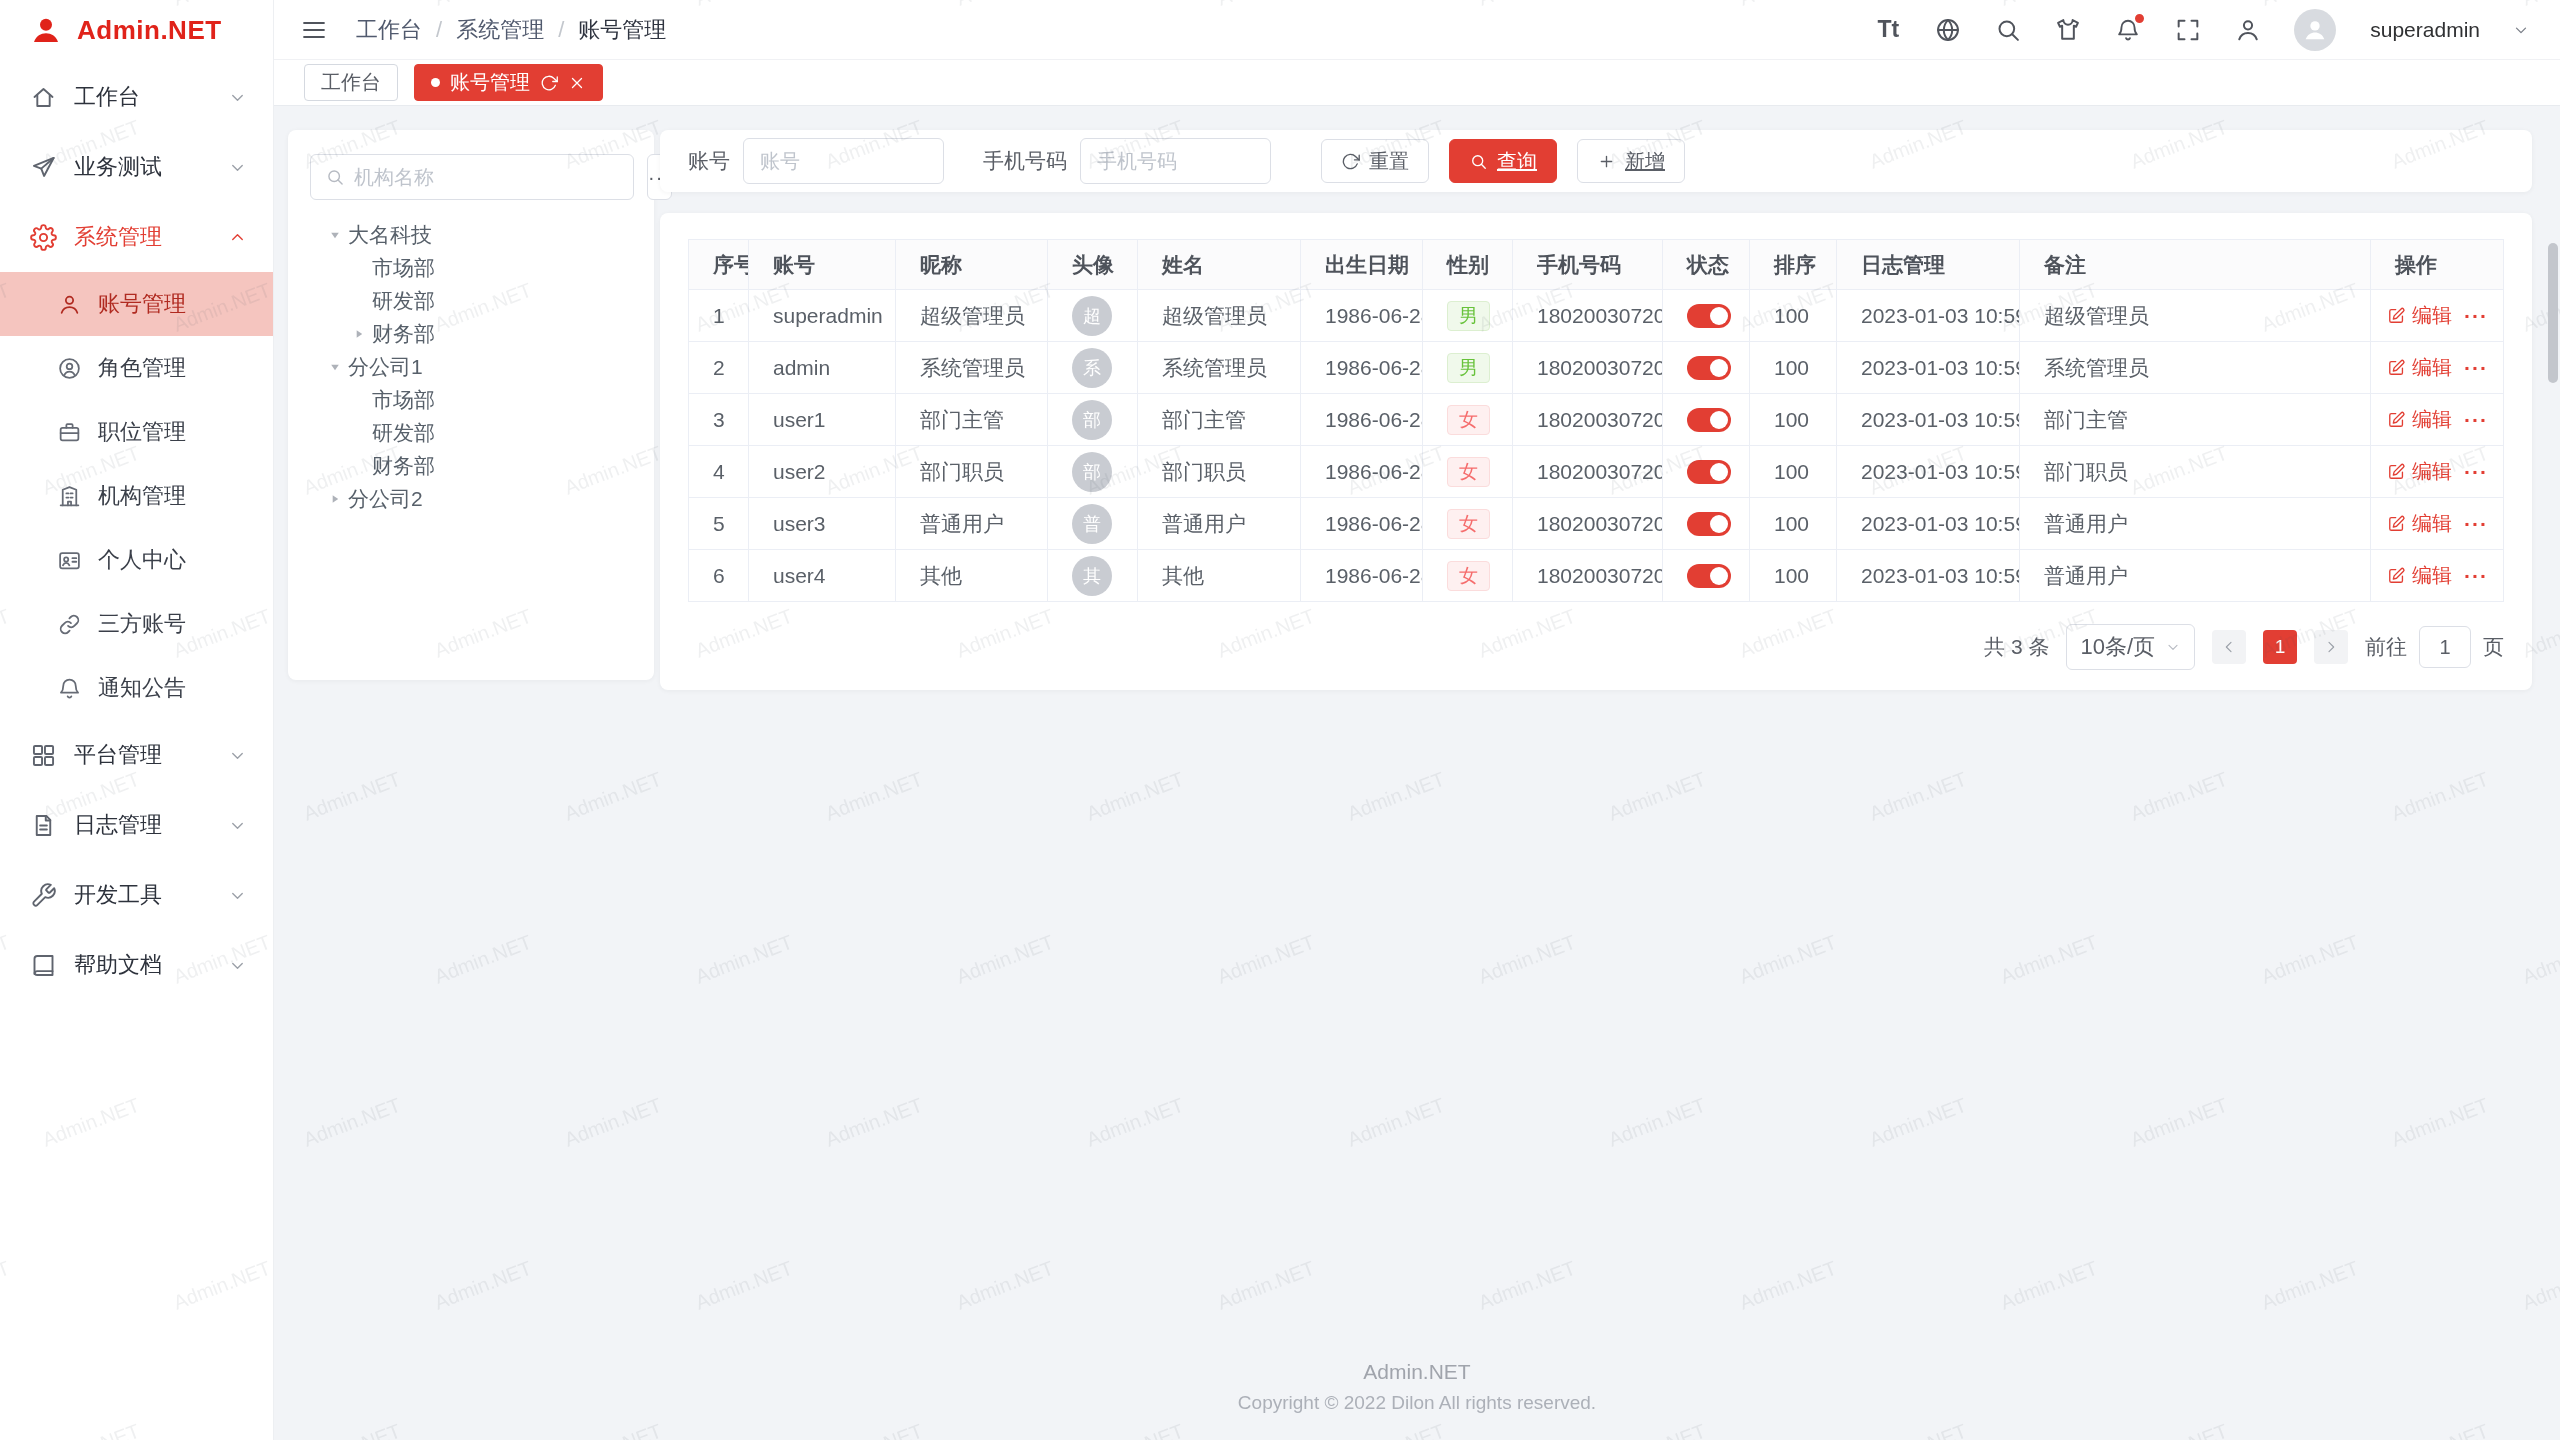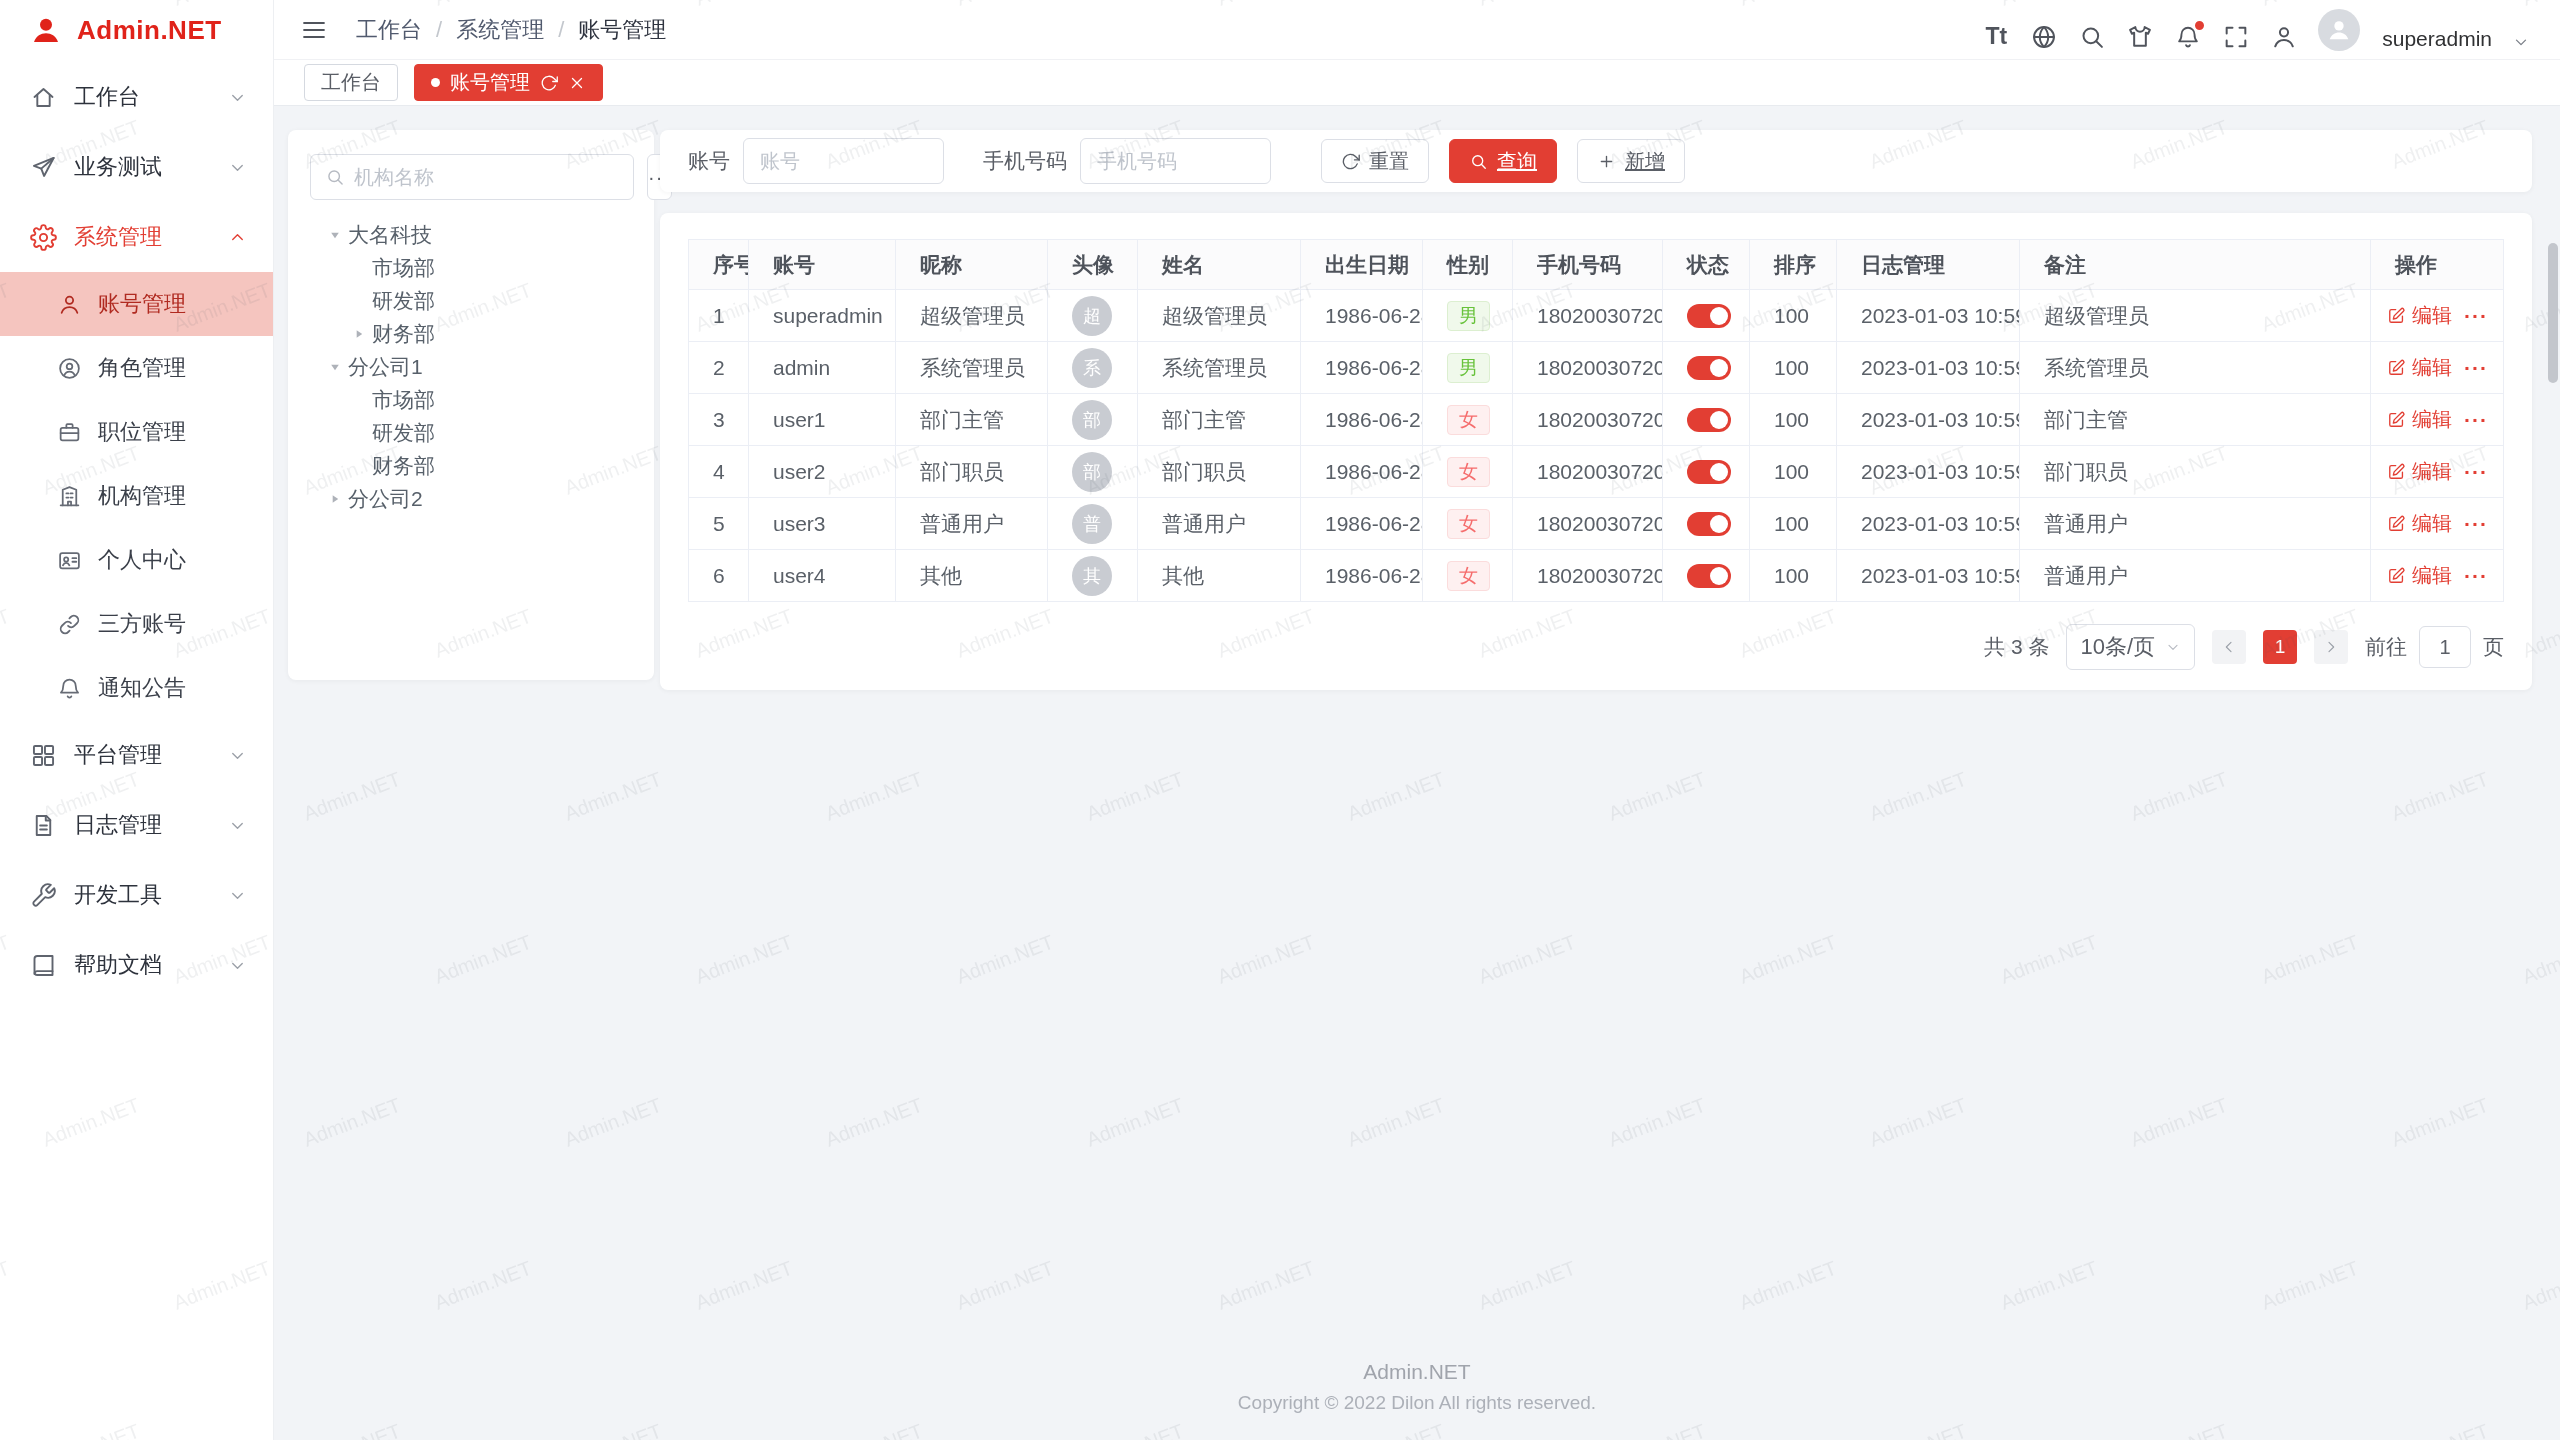--- a/index.html
+++ b/index.html
@@ -27,21 +27,21 @@
   .submenu-item.active .m-icon{color:#b02a20;}
 
   
   .main-region{flex:1;display:flex;flex-direction:column;min-width:0;}
   .topbar{height:60px;background:#fff;display:flex;align-items:center;padding:0 30px 0 26px;border-bottom:1px solid #f0f1f4;}
   .tb-btn{width:28px;height:28px;color:#50545c;cursor:pointer;position:relative;flex-shrink:0;display:flex;align-items:center;justify-content:center;}
   .breadcrumb{display:flex;align-items:center;margin-left:28px;font-size:22px;color:#515a6e;}
   .crumb{cursor:pointer;white-space:nowrap;}
   .crumb:last-child{color:#2f3440;cursor:default;}
   .crumb-sep{margin:0 14px;color:#c3c7cd;}
-  .topbar-right{margin-left:auto;display:flex;align-items:flex-end;gap:20px;}
+  .topbar-right{margin-left:auto;display:flex;align-items:center;gap:32px;}
   .tt-glyph{font-size:23px;font-weight:600;color:#50545c;line-height:1;}
   .bell-dot{position:absolute;top:-4px;right:-4px;width:13px;height:13px;border-radius:50%;background:#e23e33;border:2px solid #fff;}
   .avatar{width:42px;height:42px;border-radius:50%;background:#d8dbe0;color:#fff;padding:7px;cursor:pointer;flex-shrink:0;}
   .username{font-size:21px;color:#303133;margin-left:2px;cursor:pointer;}
   .user-caret{width:18px;height:18px;color:#7a7f88;cursor:pointer;}
 
   .tabbar{height:46px;background:#fff;border-bottom:1px solid #e8ebef;display:flex;align-items:center;gap:16px;padding:0 30px;}
   .tab{height:37px;display:inline-flex;align-items:center;gap:10px;padding:0 16px;border:1px solid #d5d9e0;border-radius:4px;font-size:20px;color:#5a5e66;background:#fff;cursor:pointer;white-space:nowrap;}
   .tab.active{background:#e23e33;border-color:#e23e33;color:#fff;}
   .tab-dot{width:9px;height:9px;border-radius:50%;background:#fff;}

